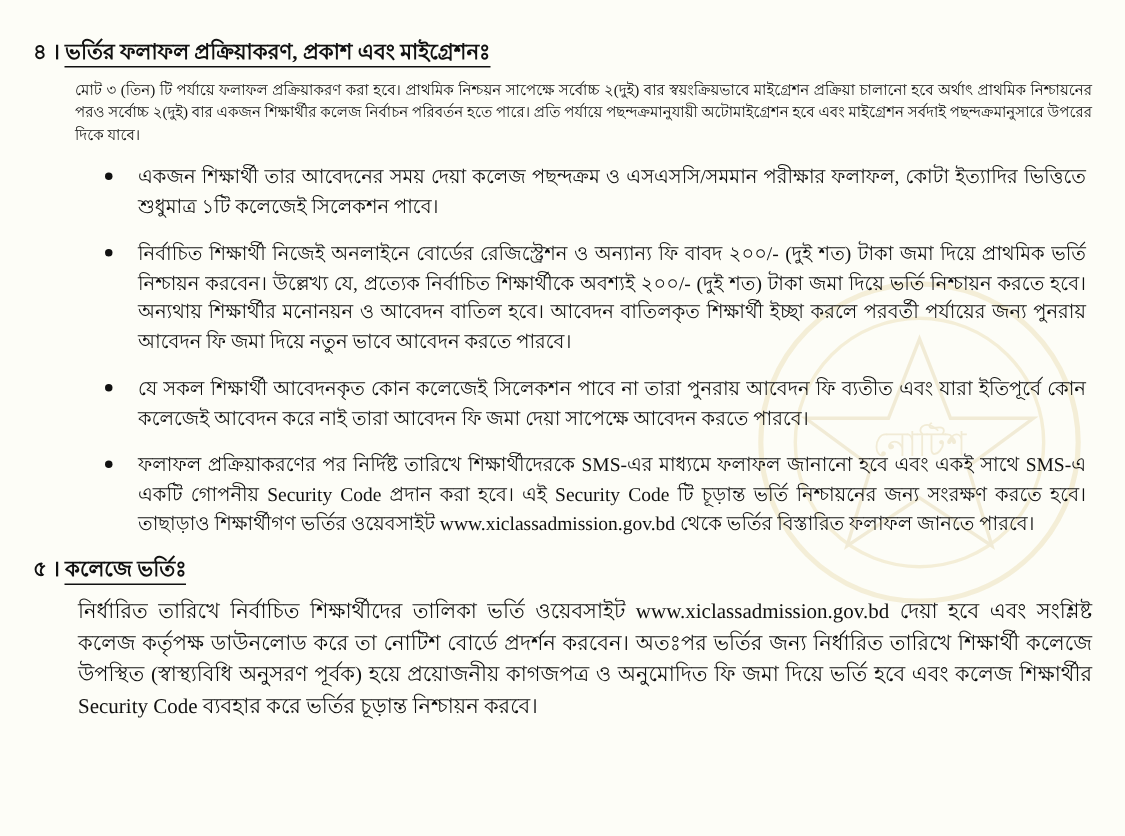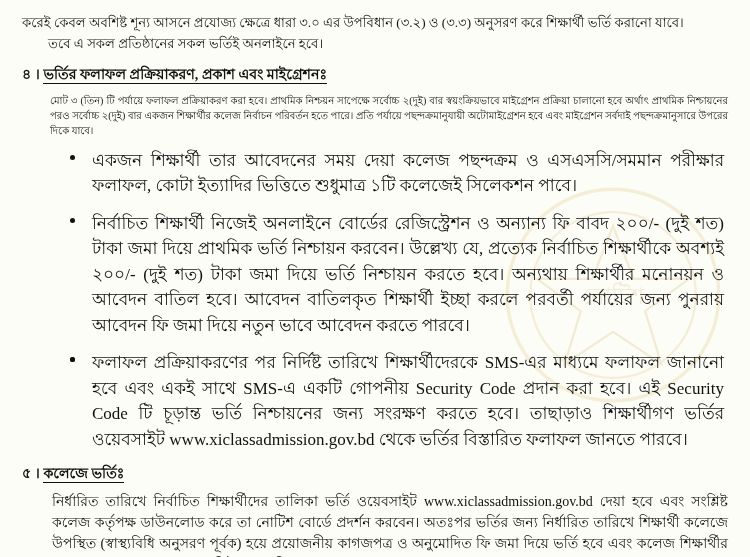--- a/index.html
+++ b/index.html
@@ -72,21 +72,21 @@
   ul.bullets {
     list-style: none;
     margin: 10px 0 4px 0;
     padding: 0;
   }
   ul.bullets > li {
     position: relative;
     padding-left: 70px;
     padding-right: 4px;
     margin-bottom: 12px;
-    font-size: 17px;
+    font-size: 13px;
     line-height: 1.5;
     text-align: justify;
   }
   ul.bullets > li .dot {
     position: absolute;
     left: 48px;
     top: 7px;
     width: 5px;
     height: 5px;
     background: #111;
@@ -110,43 +110,40 @@
     <svg viewBox="0 0 200 200" xmlns="http://www.w3.org/2000/svg">
       <circle cx="100" cy="100" r="92" fill="none" stroke="#c8a33a" stroke-width="3"></circle>
       <circle cx="100" cy="100" r="72" fill="none" stroke="#c8a33a" stroke-width="2"></circle>
       <path d="M100 40 L118 86 L166 86 L128 114 L142 160 L100 132 L58 160 L72 114 L34 86 L82 86 Z" fill="none" stroke="#b8932f" stroke-width="2"></path>
       <text x="100" y="108" font-size="20" fill="#b8932f" text-anchor="middle" font-family="Liberation Serif, serif">নোটিশ</text>
     </svg>
   </div>
 
   <div class="content">
 
-    <div class="intro-block">
-      <p>করেই কেবল অবশিষ্ট শূন্য আসনে প্রযোজ্য ক্ষেত্রে ধারা ৩.০ এর উপবিধান (৩.২) ও (৩.৩) অনুসরণ করে শিক্ষার্থী ভর্তি করানো যাবে।</p>
-      <p class="intro-line-2">তবে এ সকল প্রতিষ্ঠানের সকল ভর্তিই অনলাইনে হবে।</p>
-    </div>
 
     <div class="section-heading">
       <span>৪ ।</span>
       <span class="underline-text">ভর্তির ফলাফল প্রক্রিয়াকরণ, প্রকাশ এবং মাইগ্রেশনঃ</span>
     </div>
 
     <p class="para">মোট ৩ (তিন) টি পর্যায়ে ফলাফল প্রক্রিয়াকরণ করা হবে। প্রাথমিক নিশ্চয়ন সাপেক্ষে সর্বোচ্চ ২(দুই) বার স্বয়ংক্রিয়ভাবে মাইগ্রেশন প্রক্রিয়া চালানো হবে অর্থাৎ প্রাথমিক নিশ্চায়নের পরও সর্বোচ্চ ২(দুই) বার একজন শিক্ষার্থীর কলেজ নির্বাচন পরিবর্তন হতে পারে। প্রতি পর্যায়ে পছন্দক্রমানুযায়ী অটোমাইগ্রেশন হবে এবং মাইগ্রেশন সর্বদাই পছন্দক্রমানুসারে উপরের দিকে যাবে।</p>
 
     <ul class="bullets">
       <li>
         <span class="dot"></span>
         <span>একজন শিক্ষার্থী তার আবেদনের সময় দেয়া কলেজ পছন্দক্রম ও এসএসসি/সমমান পরীক্ষার ফলাফল, কোটা ইত্যাদির ভিত্তিতে শুধুমাত্র ১টি কলেজেই সিলেকশন পাবে।</span>
       </li>
       <li>
         <span class="dot"></span>
         <span>নির্বাচিত শিক্ষার্থী নিজেই অনলাইনে বোর্ডের রেজিস্ট্রেশন ও অন্যান্য ফি বাবদ ২০০/- (দুই শত) টাকা জমা দিয়ে প্রাথমিক ভর্তি নিশ্চায়ন করবেন। উল্লেখ্য যে, প্রত্যেক নির্বাচিত শিক্ষার্থীকে অবশ্যই ২০০/- (দুই শত) টাকা জমা দিয়ে ভর্তি নিশ্চায়ন করতে হবে। অন্যথায় শিক্ষার্থীর মনোনয়ন ও আবেদন বাতিল হবে। আবেদন বাতিলকৃত শিক্ষার্থী ইচ্ছা করলে পরবর্তী পর্যায়ের জন্য পুনরায় আবেদন ফি জমা দিয়ে নতুন ভাবে আবেদন করতে পারবে।</span>
       </li>
       <li>
         <span class="dot"></span>
+        <span>যে সকল শিক্ষার্থী আবেদনকৃত কোন কলেজেই সিলেকশন পাবে না তারা পুনরায় আবেদন ফি ব্যতীত এবং যারা ইতিপূর্বে কোন কলেজেই আবেদন করে নাই তারা আবেদন ফি জমা দেয়া সাপেক্ষে আবেদন করতে পারবে।</span>
       </li>
       <li>
         <span class="dot"></span>
         <span>ফলাফল প্রক্রিয়াকরণের পর নির্দিষ্ট তারিখে শিক্ষার্থীদেরকে SMS-এর মাধ্যমে ফলাফল জানানো হবে এবং একই সাথে SMS-এ একটি গোপনীয় Security Code প্রদান করা হবে। এই Security Code টি চূড়ান্ত ভর্তি নিশ্চায়নের জন্য সংরক্ষণ করতে হবে। তাছাড়াও শিক্ষার্থীগণ ভর্তির ওয়েবসাইট www.xiclassadmission.gov.bd থেকে ভর্তির বিস্তারিত ফলাফল জানতে পারবে।</span>
       </li>
     </ul>
 
     <div class="section-heading">
       <span>৫ ।</span>
       <span class="underline-text">কলেজে ভর্তিঃ</span>

